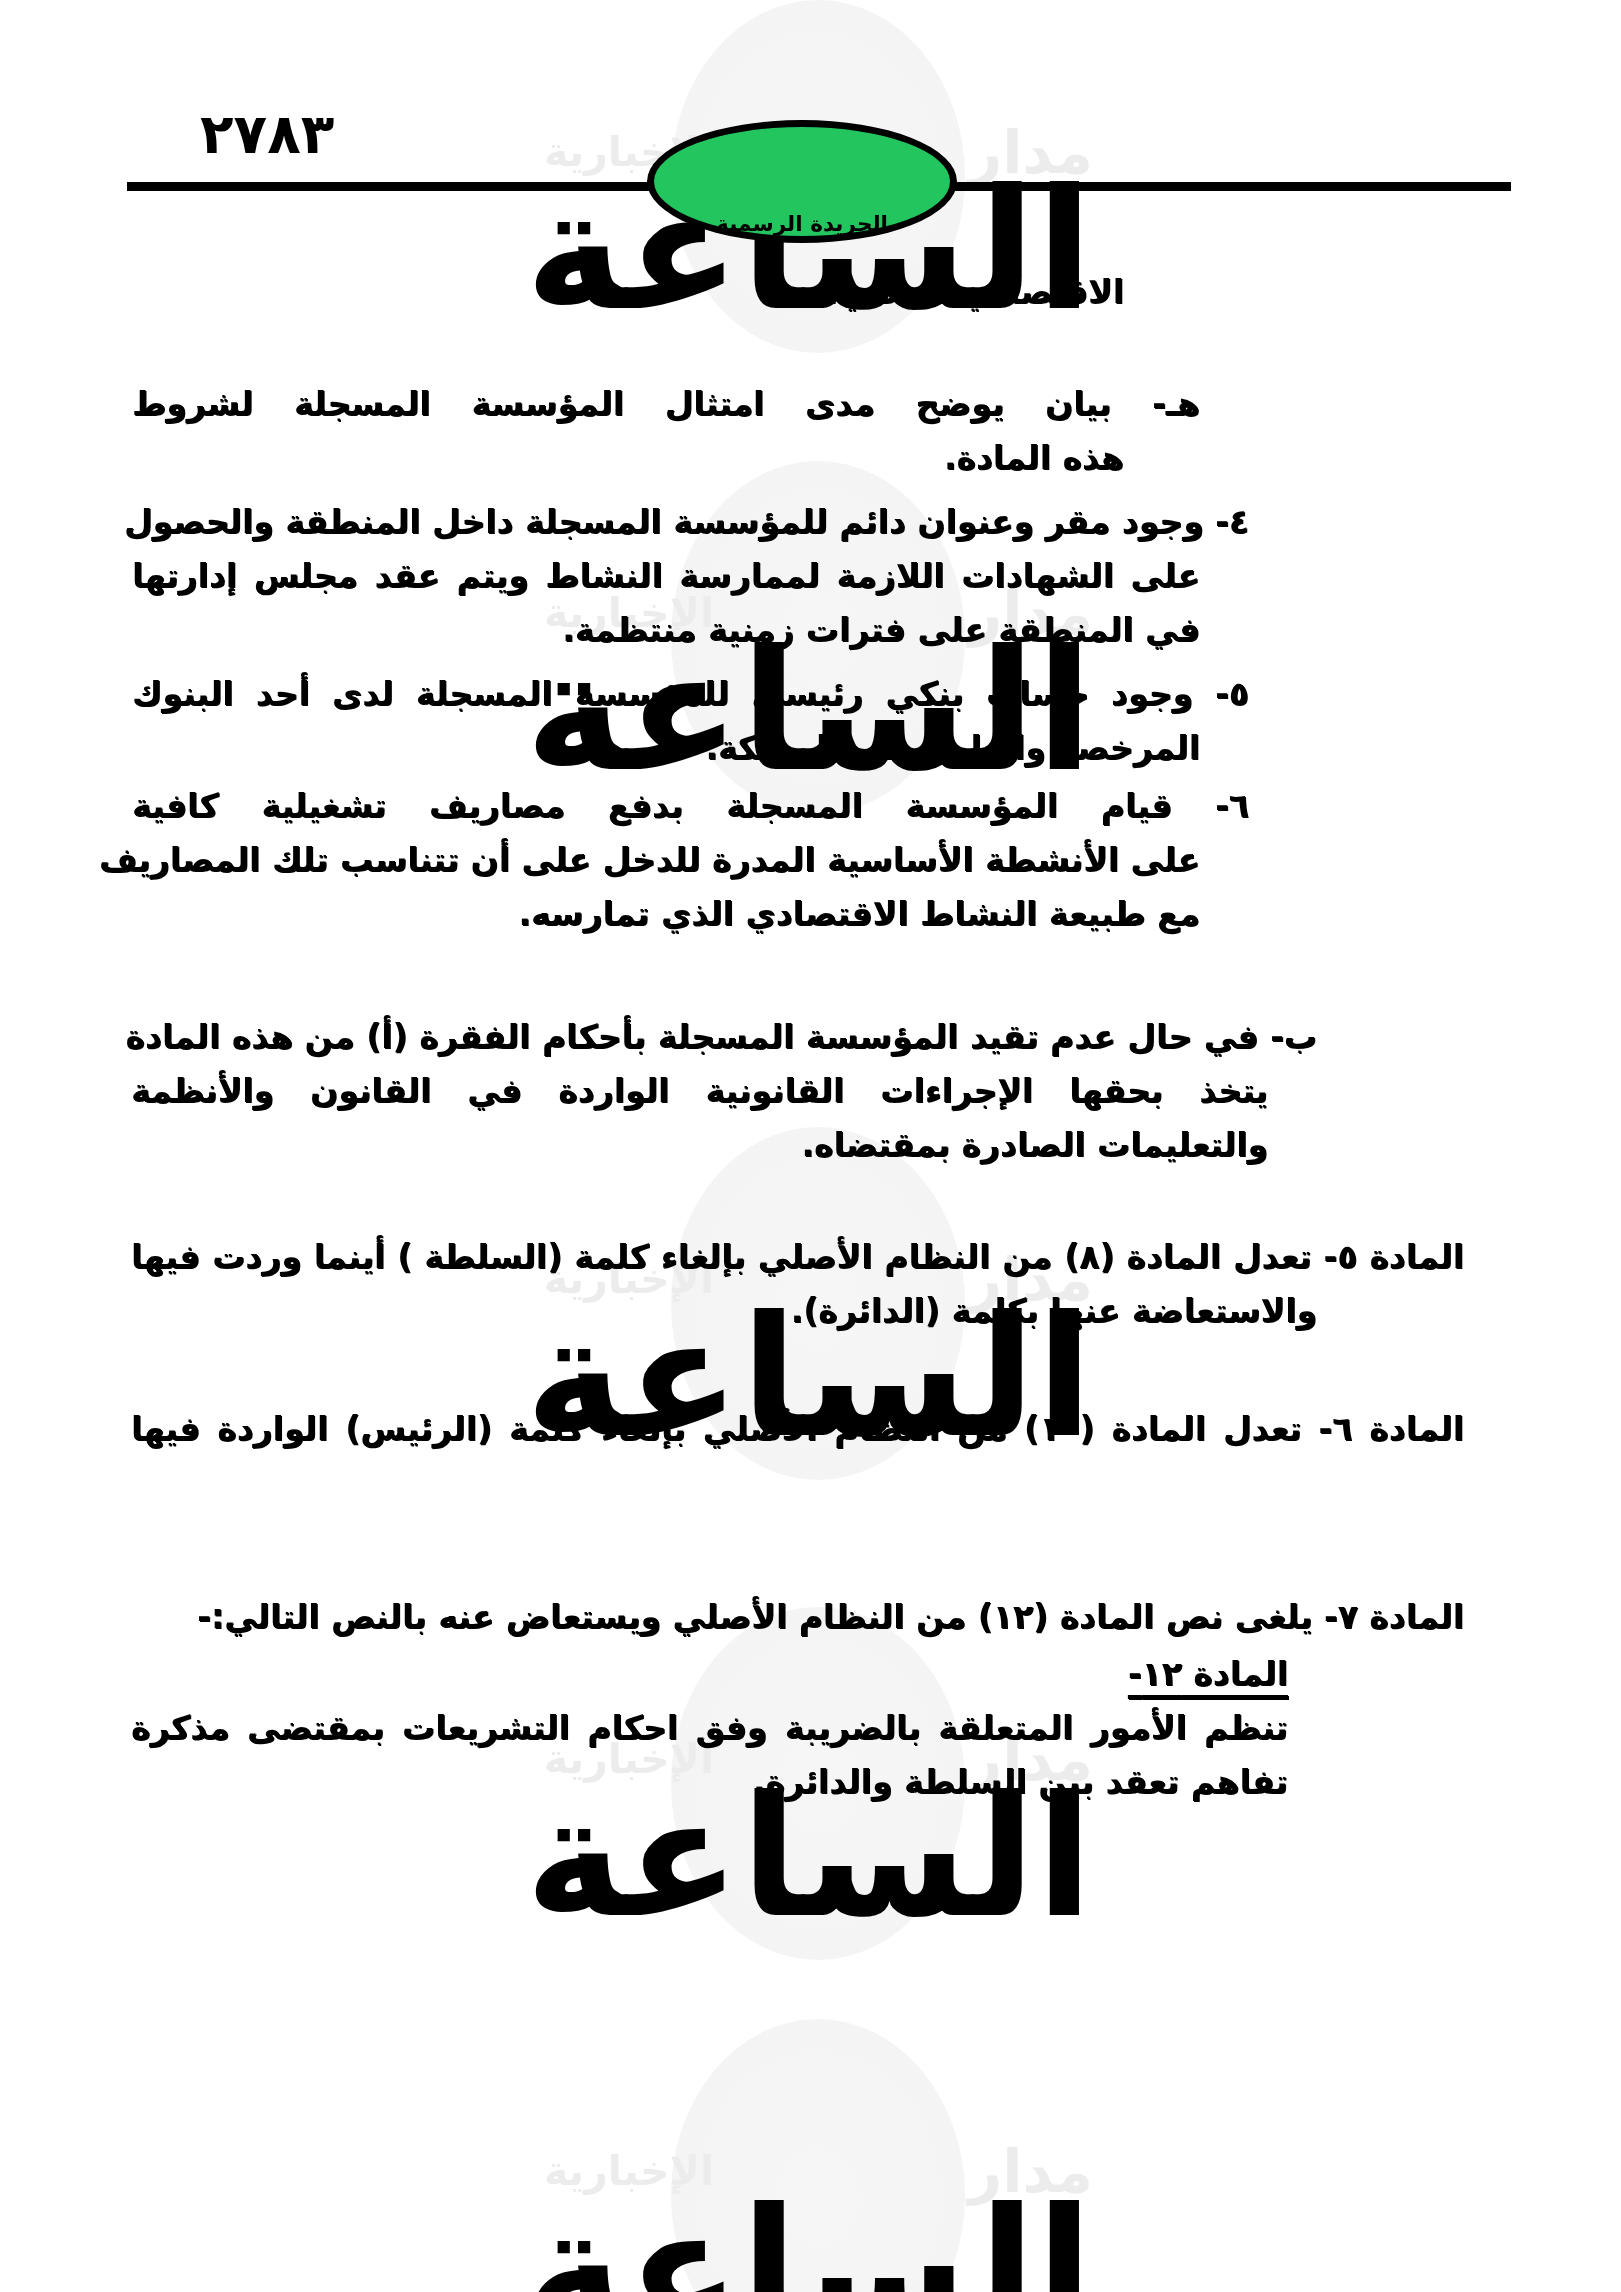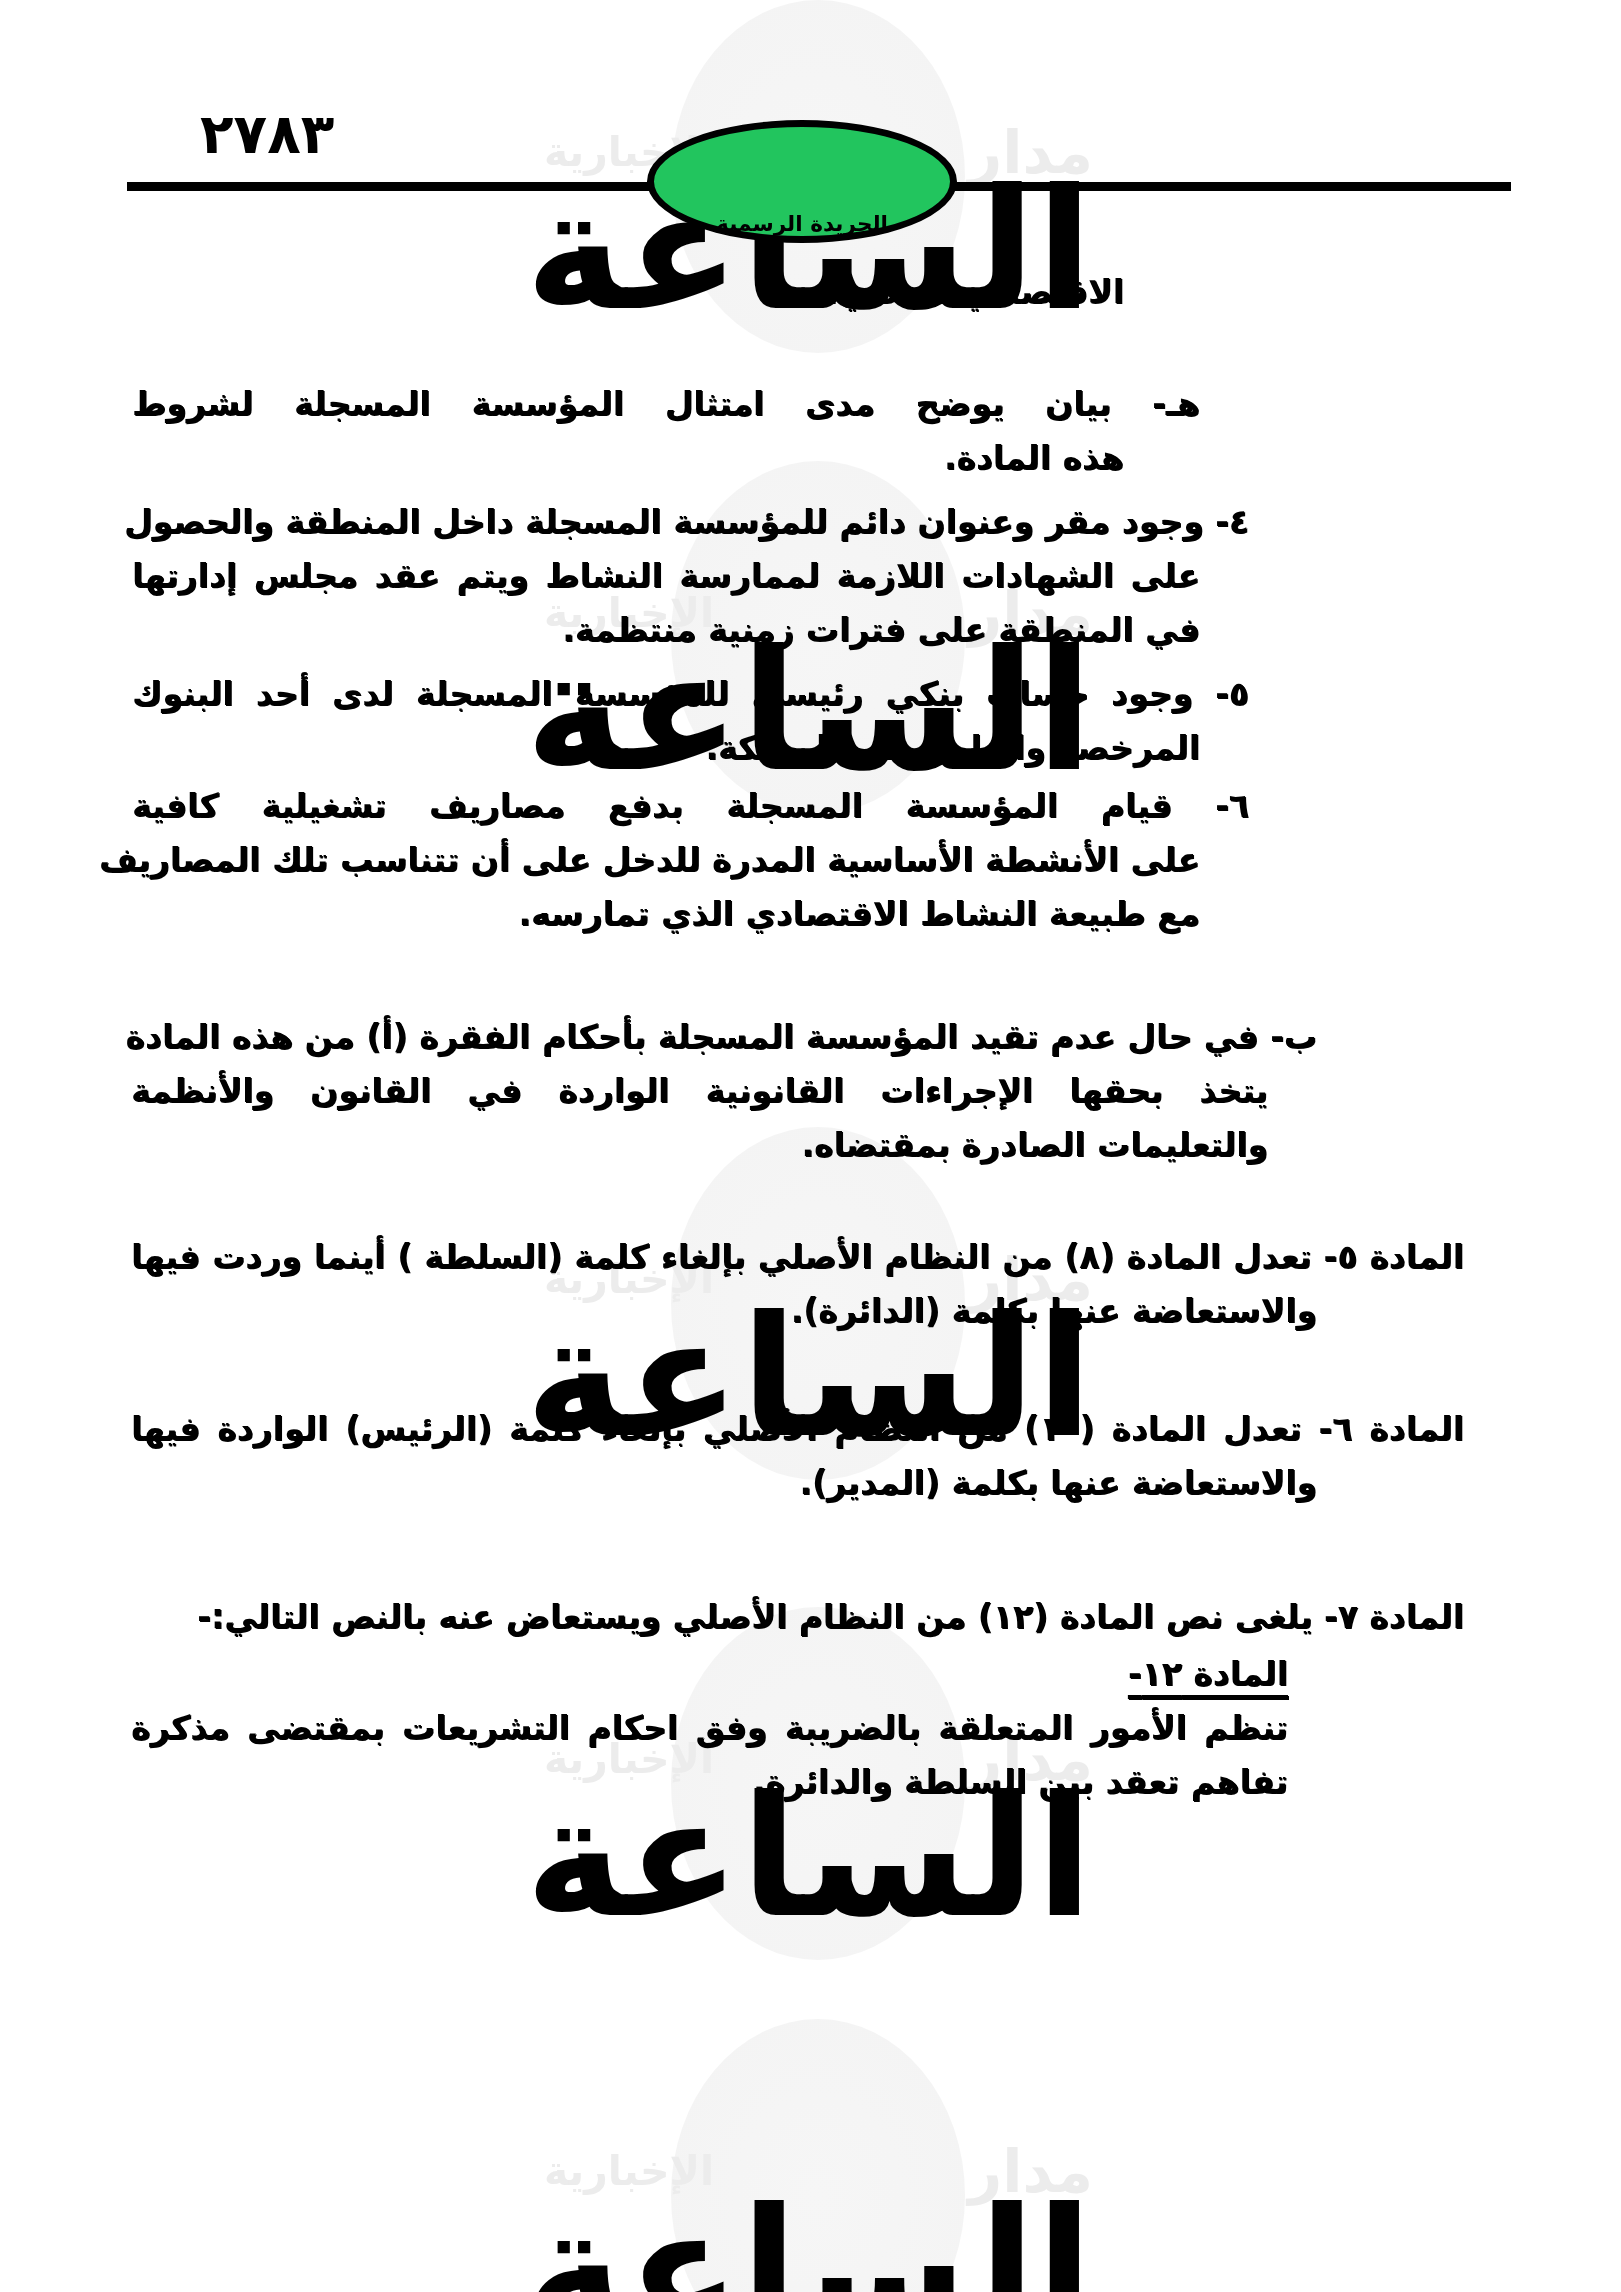--- a/index.html
+++ b/index.html
@@ -133,21 +133,20 @@
   <span class="ln" style="padding-right:49px">والتعليمات الصادرة بمقتضاه.</span>
 </div>
 
 <div class="blk" style="right:157px; width:1333px; top:1230px;">
   <span class="ln j">المادة ٥- تعدل المادة (٨) من النظام الأصلي بإلغاء كلمة (السلطة ) أينما وردت فيها</span>
   <span class="ln" style="padding-right:147px">والاستعاضة عنها بكلمة (الدائرة).</span>
 </div>
 
 <div class="blk" style="right:157px; width:1333px; top:1402px;">
   <span class="ln j">المادة ٦- تعدل المادة (١٠) من النظام الأصلي بإلغاء كلمة (الرئيس) الواردة فيها</span>
-  <span class="ln" style="padding-right:147px">والاستعاضة عنها بكلمة (المدير).</span>
 </div>
 
 <div class="blk" style="right:157px; width:1333px; top:1568px;margin-top:22px;">
   <span class="ln">المادة ٧- يلغى نص المادة (١٢) من النظام الأصلي ويستعاض عنه بالنص التالي:-</span>
 </div>
 
 <div class="blk" style="right:333px; width:1157px; top:1647px;">
   <span class="ln underline">المادة ١٢-</span>
   <span class="ln j">تنظم الأمور المتعلقة بالضريبة وفق احكام التشريعات بمقتضى مذكرة</span>
   <span class="ln">تفاهم تعقد بين السلطة والدائرة.</span>

